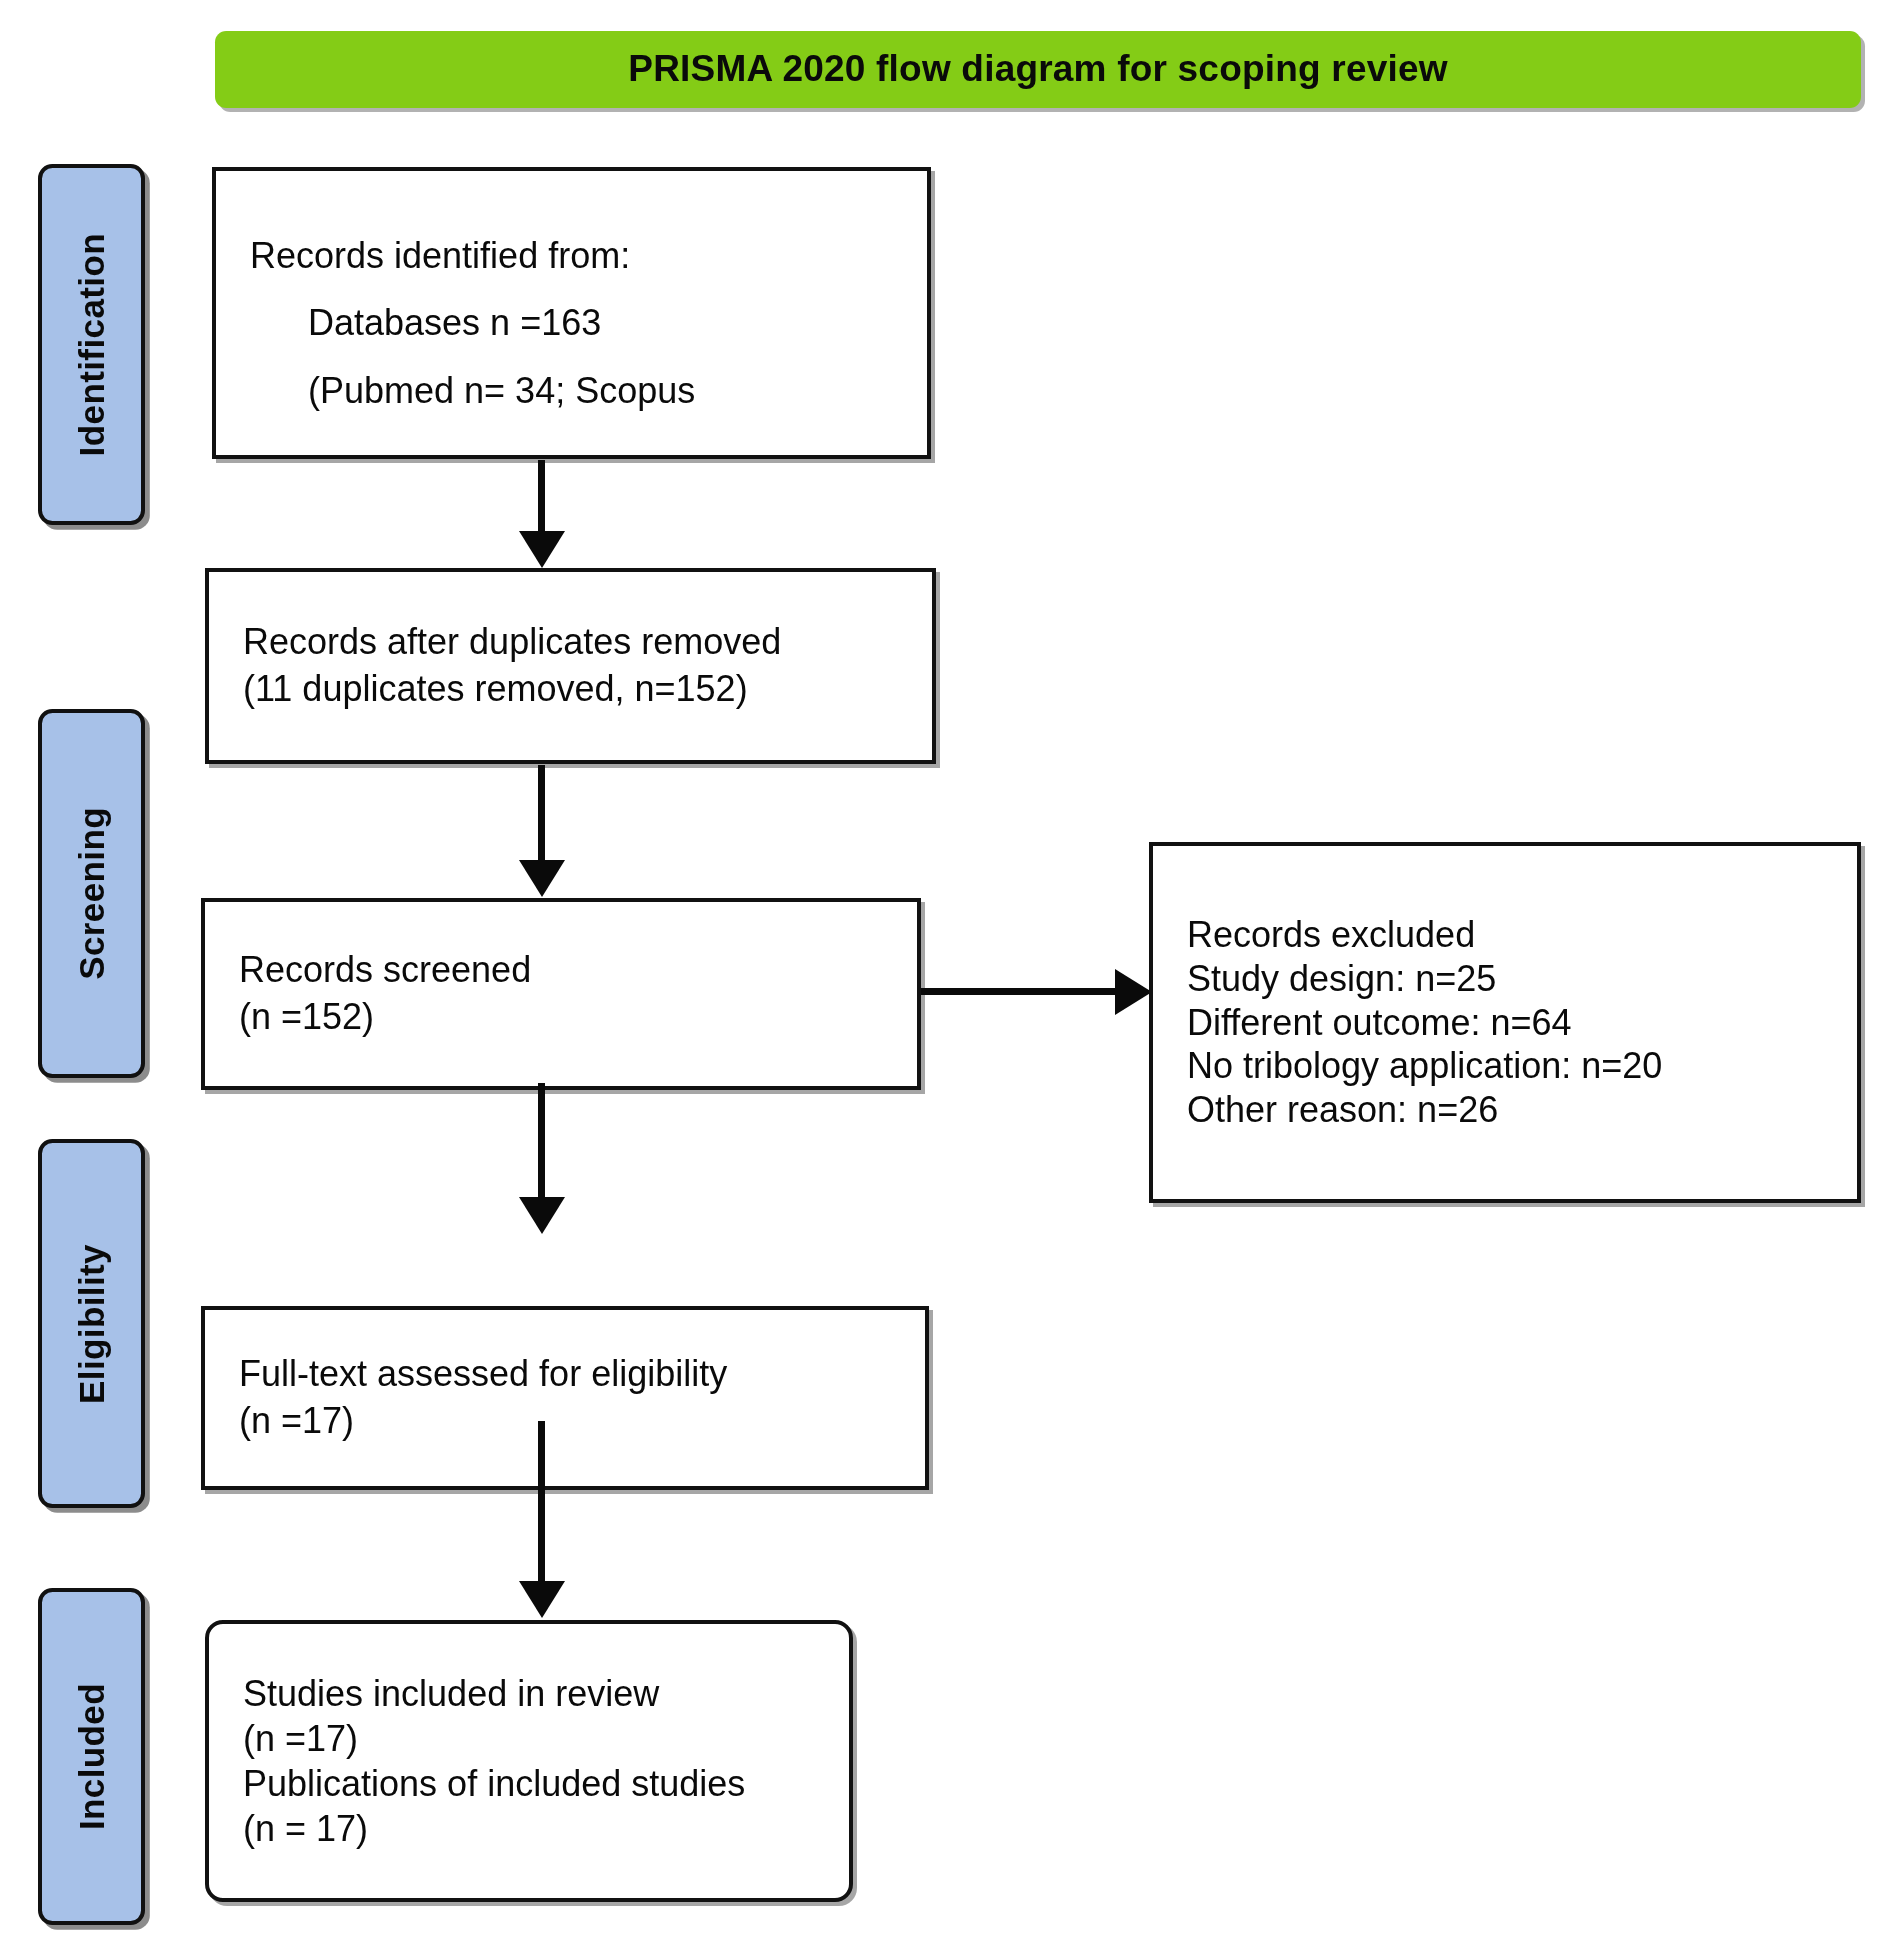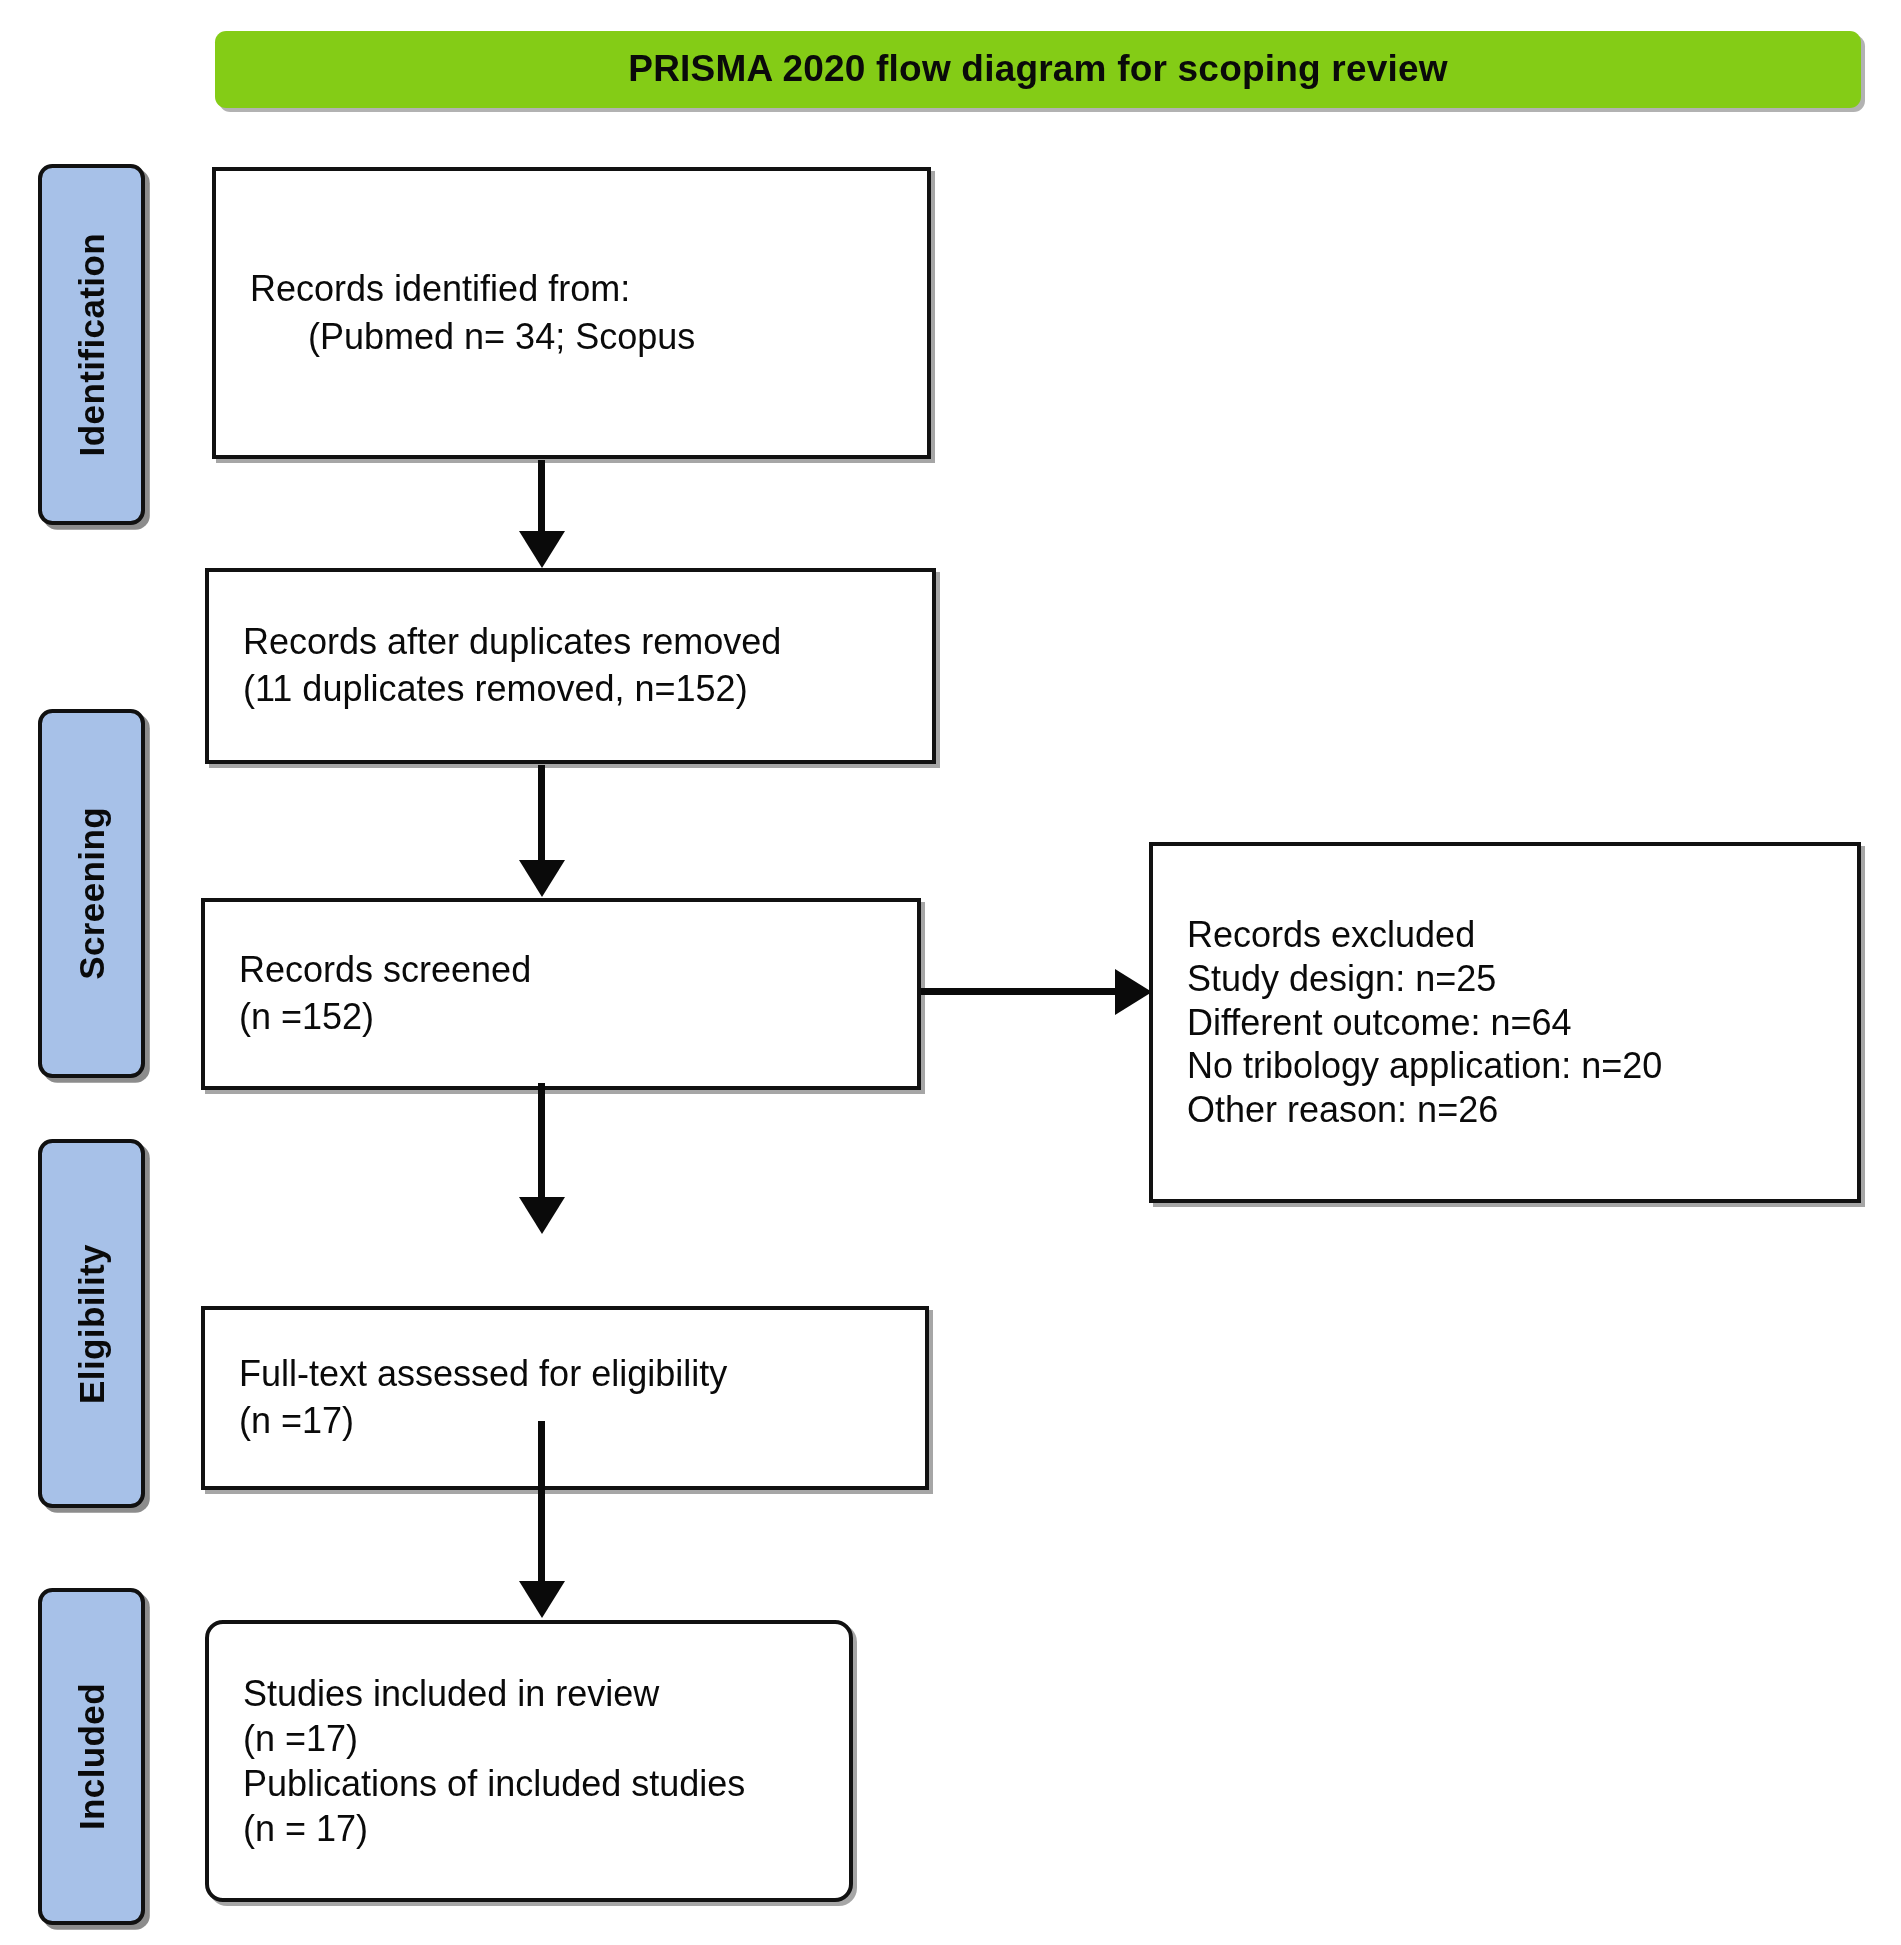--- a/index.html
+++ b/index.html
@@ -89,21 +89,21 @@
   }
   .flow-box .line.indent { padding-left: 58px; }
 
   #box-identified  { left: 212px; top: 167px;  width: 719px;  height: 292px; }
   #box-duplicates  { left: 205px; top: 568px;  width: 731px;  height: 196px; }
   #box-screened    { left: 201px; top: 898px; width: 720px;  height: 192px; }
   #box-excluded    { left: 1149px; top: 842px; width: 712px; height: 361px; }
   #box-fulltext    { left: 201px; top: 1306px; width: 728px;  height: 184px; justify-content: center; }
   #box-included    { left: 205px; top: 1620px; width: 648px;  height: 282px; border-radius: 18px; }
 
-  #box-identified .line  { line-height: 1.32; }
+  #box-identified .line  { line-height: 1.32; margin-top: 20px; }
   #box-excluded  .line   { line-height: 1.22; }
   #box-included  .line   { line-height: 1.25; }
 
   
   .arrow-v {
     position: absolute;
     width: 48px;
   }
   .arrow-v .shaft {
     position: absolute;
@@ -178,20 +178,21 @@
   </div>
   <div class="stage-bar" id="stage-eligibility">
     <span class="stage-label">Eligibility</span>
   </div>
   <div class="stage-bar" id="stage-included">
     <span class="stage-label">Included</span>
   </div>
 
   <div class="flow-box" id="box-identified">
     <div class="line">Records identified from:</div>
+    <div class="line indent">Databases n =163</div>
     <div class="line indent">(Pubmed n= 34; Scopus</div>
   </div>
 
   <div class="arrow-v" id="arrow-1">
     <div class="shaft"></div>
     <div class="head"></div>
   </div>
 
   <div class="flow-box" id="box-duplicates">
     <div class="line">Records after duplicates removed</div>

